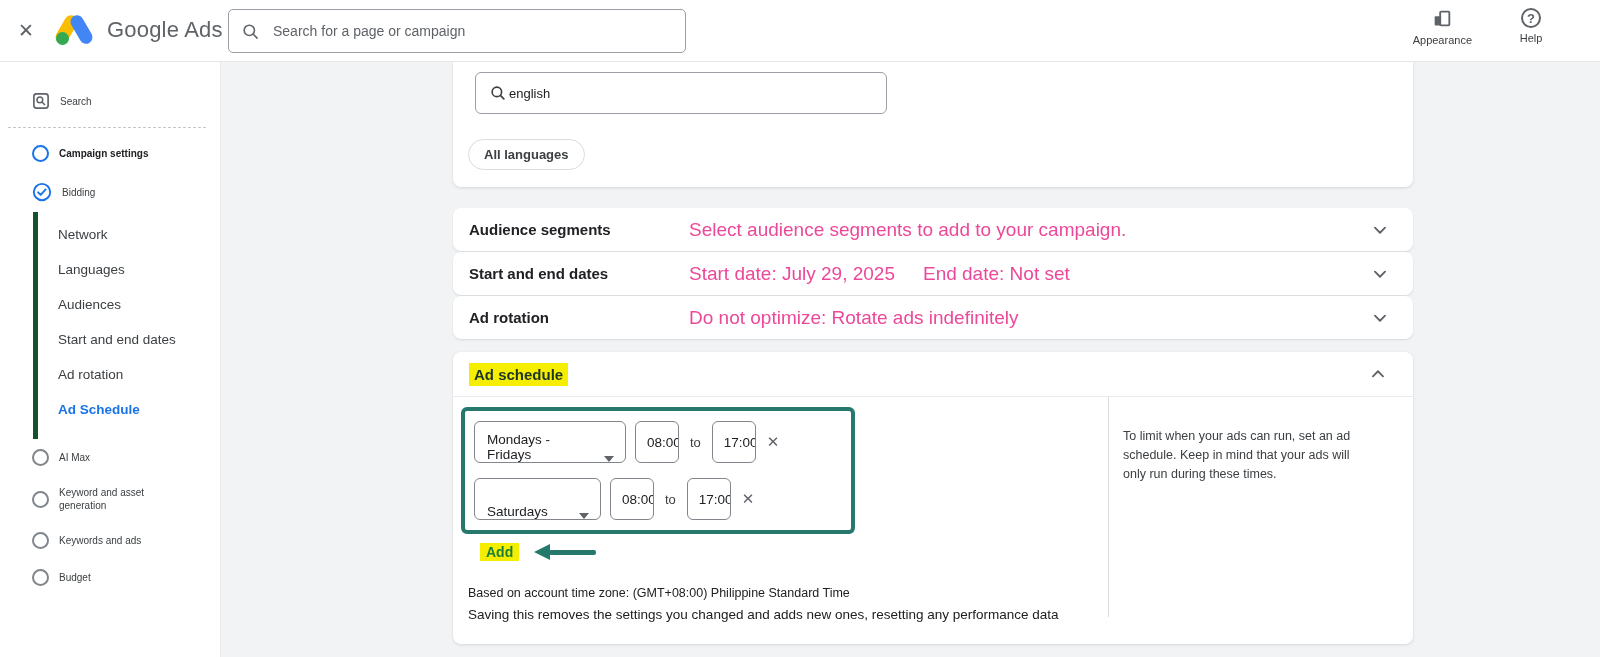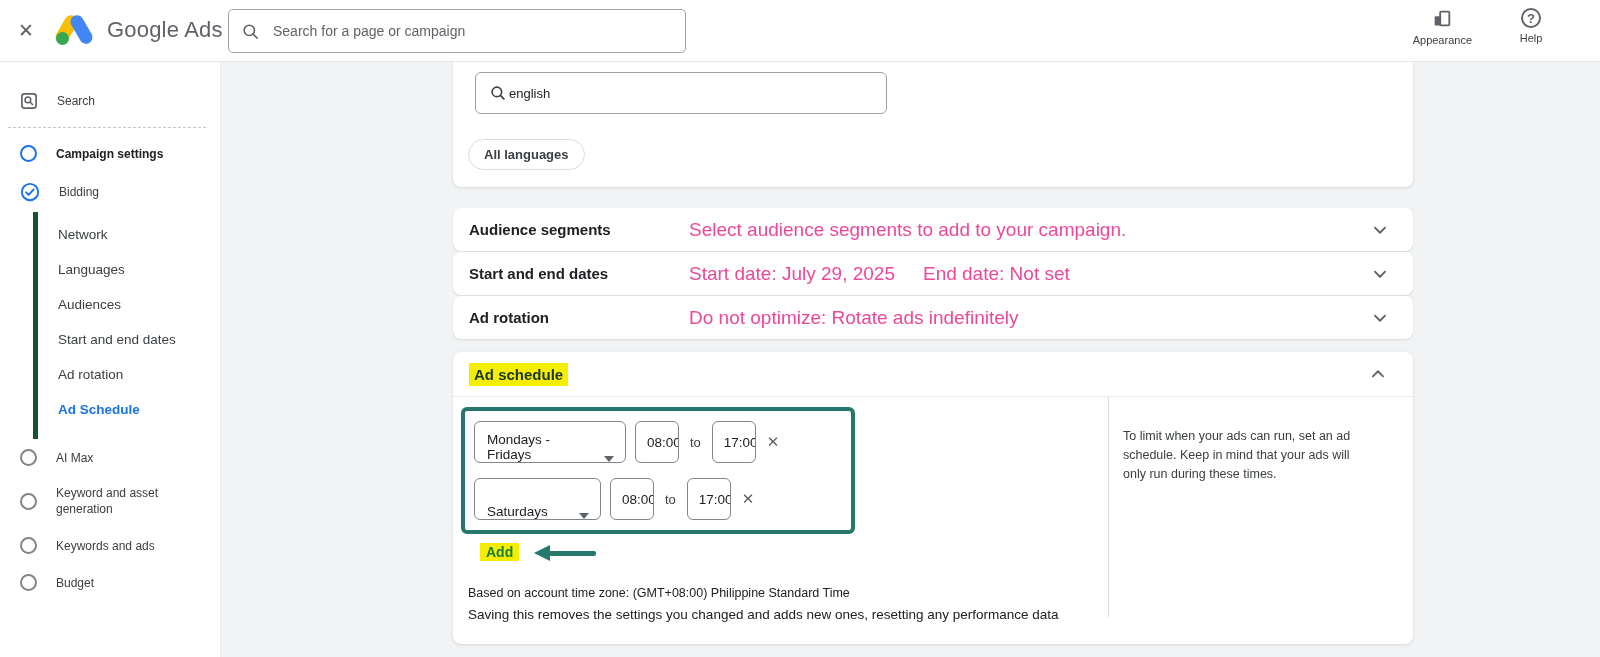--- a/index.html
+++ b/index.html
@@ -54,22 +54,22 @@
     display:flex; align-items:center; justify-content:center;
     font-size:13px; font-weight:700; color:#5f6368;
   }
 
   
   .sidebar {
     position:absolute; top:62px; left:0; width:221px; bottom:0;
     background:#fff; border-right:1px solid #e8eaed; padding-top:20px; z-index:10;
   }
   .side-item {
-    display:flex; align-items:center; gap:19px;
-    padding:10px 10px 10px 20px; font-size:12px; color:#3c4043; cursor:pointer;
+    display:flex; align-items:center; gap:10px;
+    padding:10px 10px 10px 32px; font-size:10px; color:#3c4043; cursor:pointer;
   }
   .side-item .ring {
     width:17px; height:17px; border-radius:50%; border:2px solid #80868b; flex:none;
   }
   .side-item .ring.blue { border-color:#1a73e8; }
   .side-item.bold-label { font-weight:700; color:#202124; }
   .side-divider {
     border:none; border-top:1px dashed #c6c9cc; margin:7px 14px 7px 8px;
   }
   .sub-list {
@@ -143,21 +143,21 @@
   .caret-down {
     width:0; height:0; border-left:5px solid transparent; border-right:5px solid transparent;
     border-top:6px solid #5f6368; margin-left:8px;
   }
   .time-input {
     height:42px; width:44px; border:1px solid #80868b; border-radius:6px;
     padding:0 0 0 11px; font-family:inherit; font-size:13.5px; color:#202124; outline:none; background:#fff;
   }
   .to-label { font-size:13px; color:#3c4043; padding:0 2px; }
   .remove-x { font-size:15px; color:#5f6368; cursor:pointer; padding:0 2px; }
-  .add-row { display:flex; align-items:flex-end; gap:15px; margin:9px 0 0 27px; }
+  .add-row { display:flex; align-items:center; gap:15px; margin:9px 0 0 27px; }
   .add-link {
     font-size:14px; font-weight:700; color:#188038; padding:1px 6px; cursor:pointer;
   }
   .arrow-left { position:relative; width:62px; height:16px; }
   .arrow-shaft {
     position:absolute; right:0; top:6px; width:47px; height:5px;
     background:#26786c; border-radius:2px;
   }
   .arrow-head {
     position:absolute; left:0; top:0; width:0; height:0;

